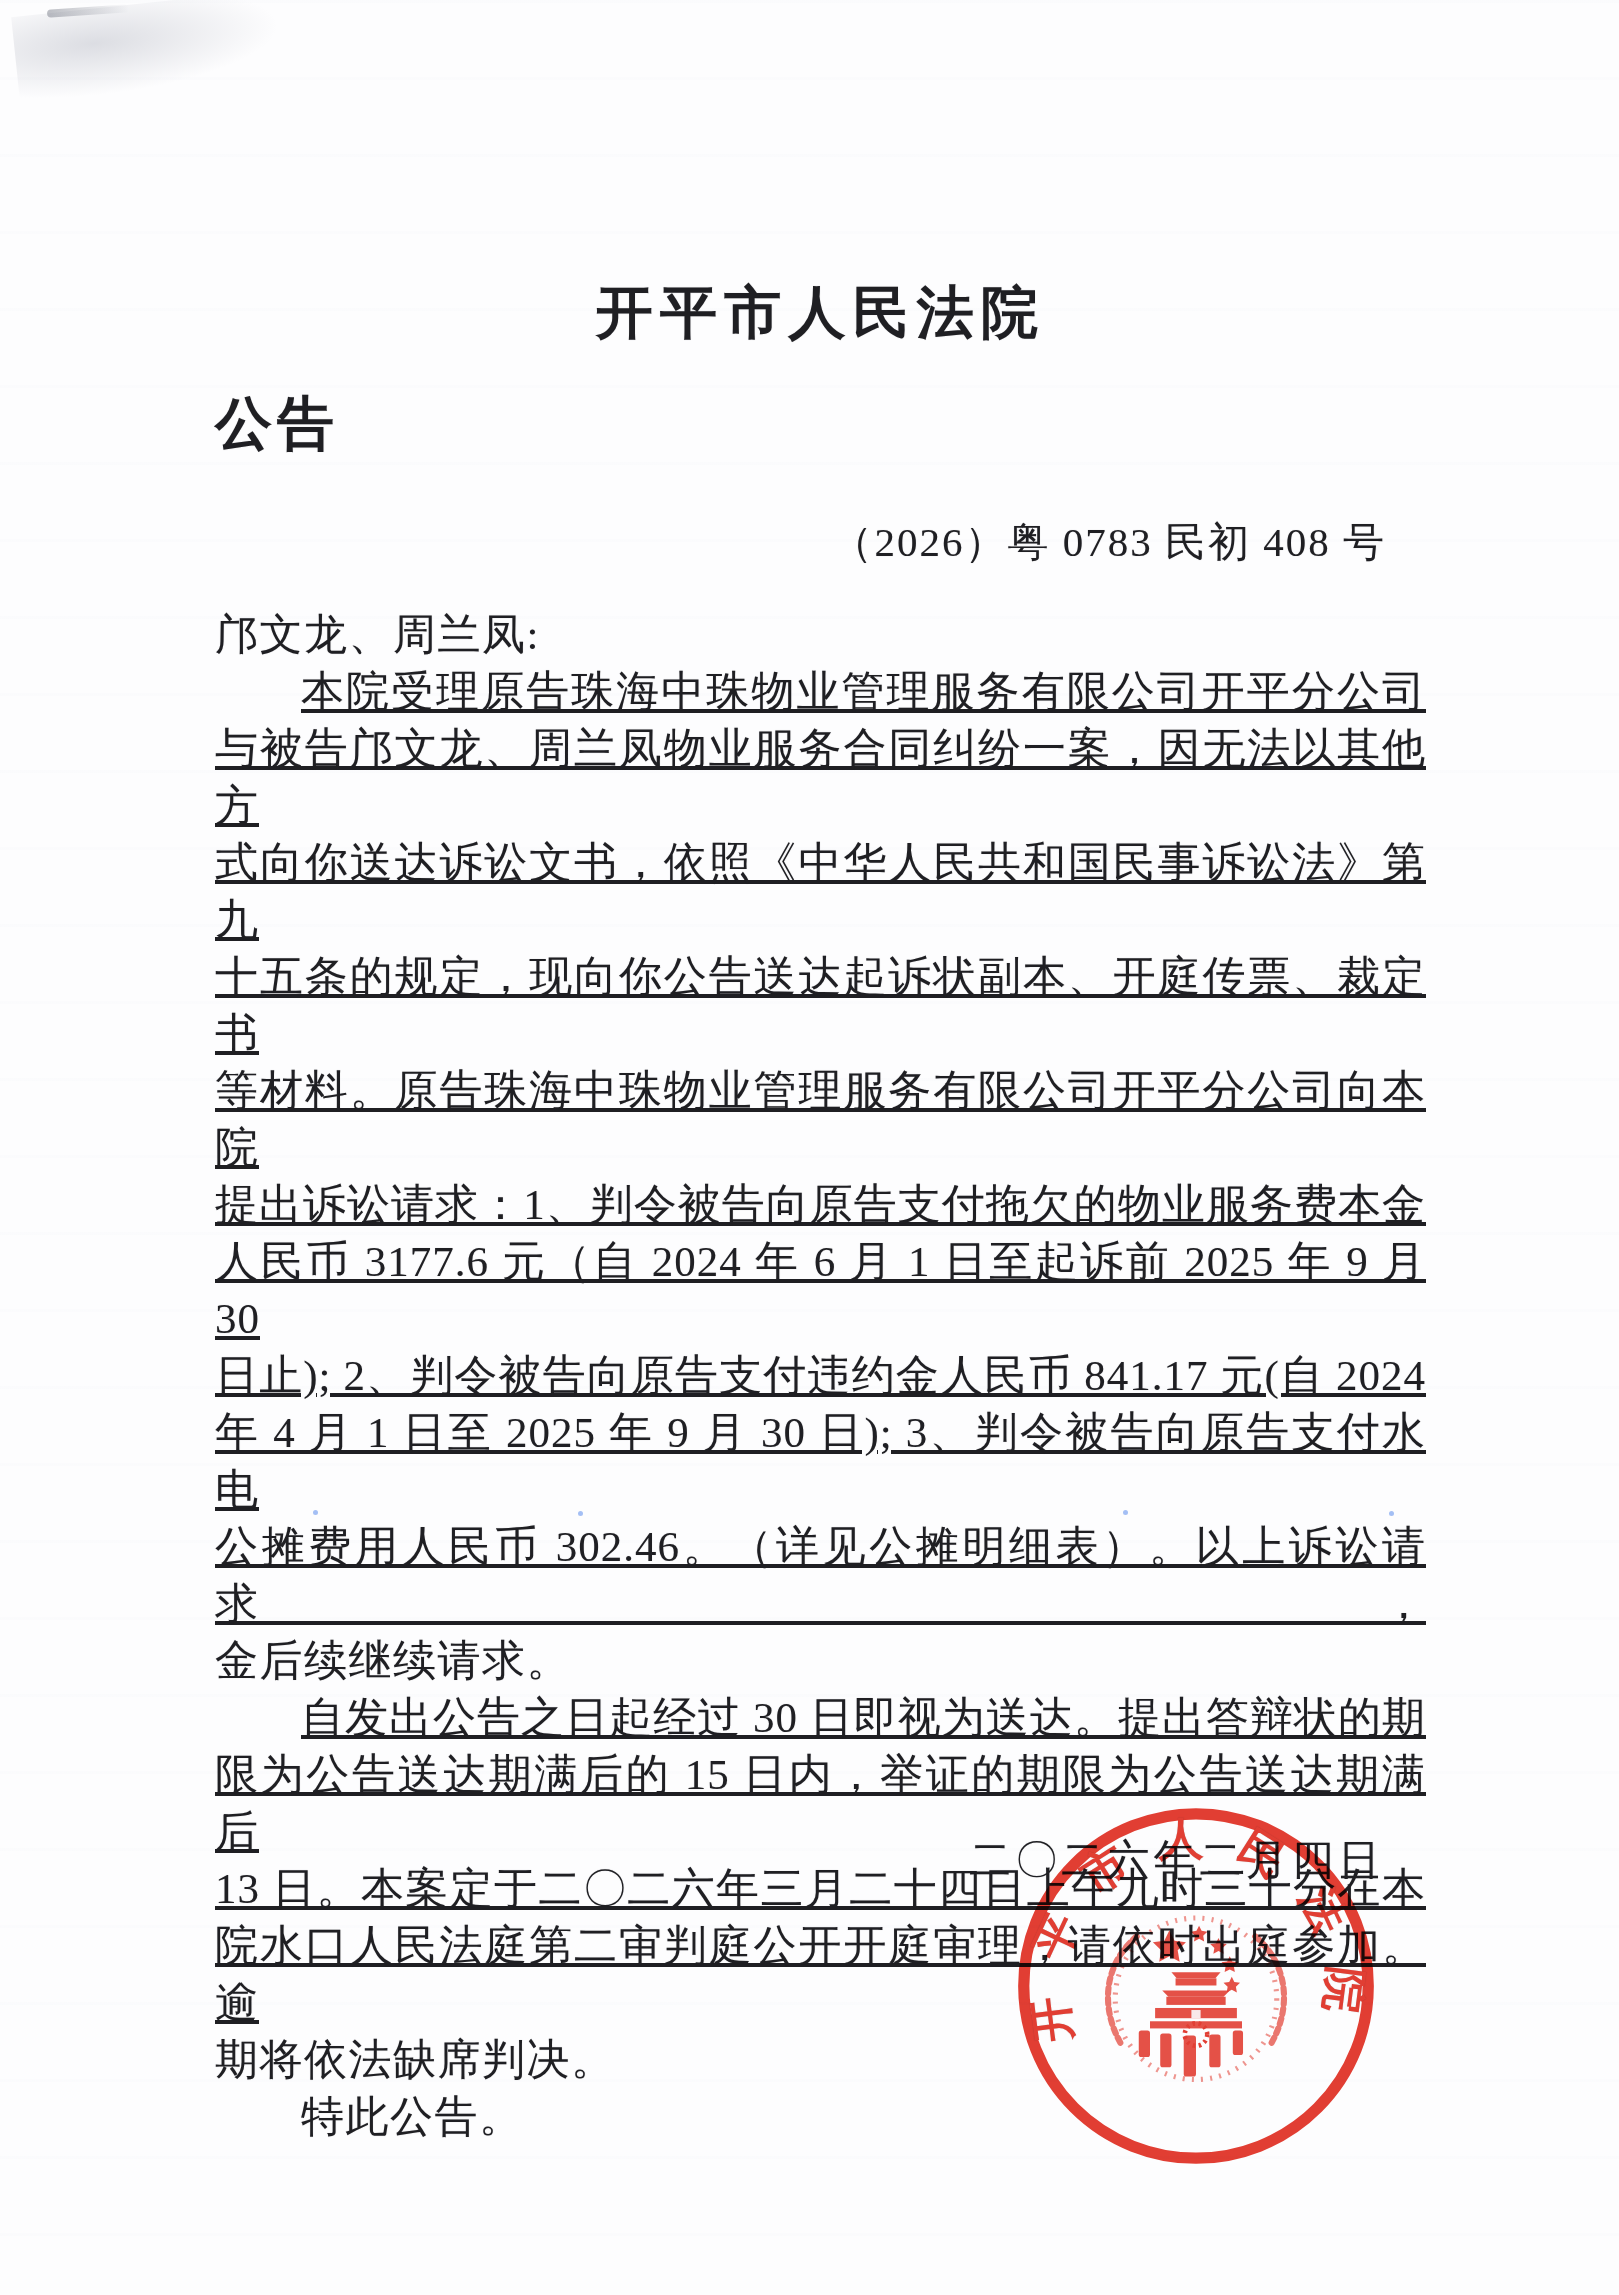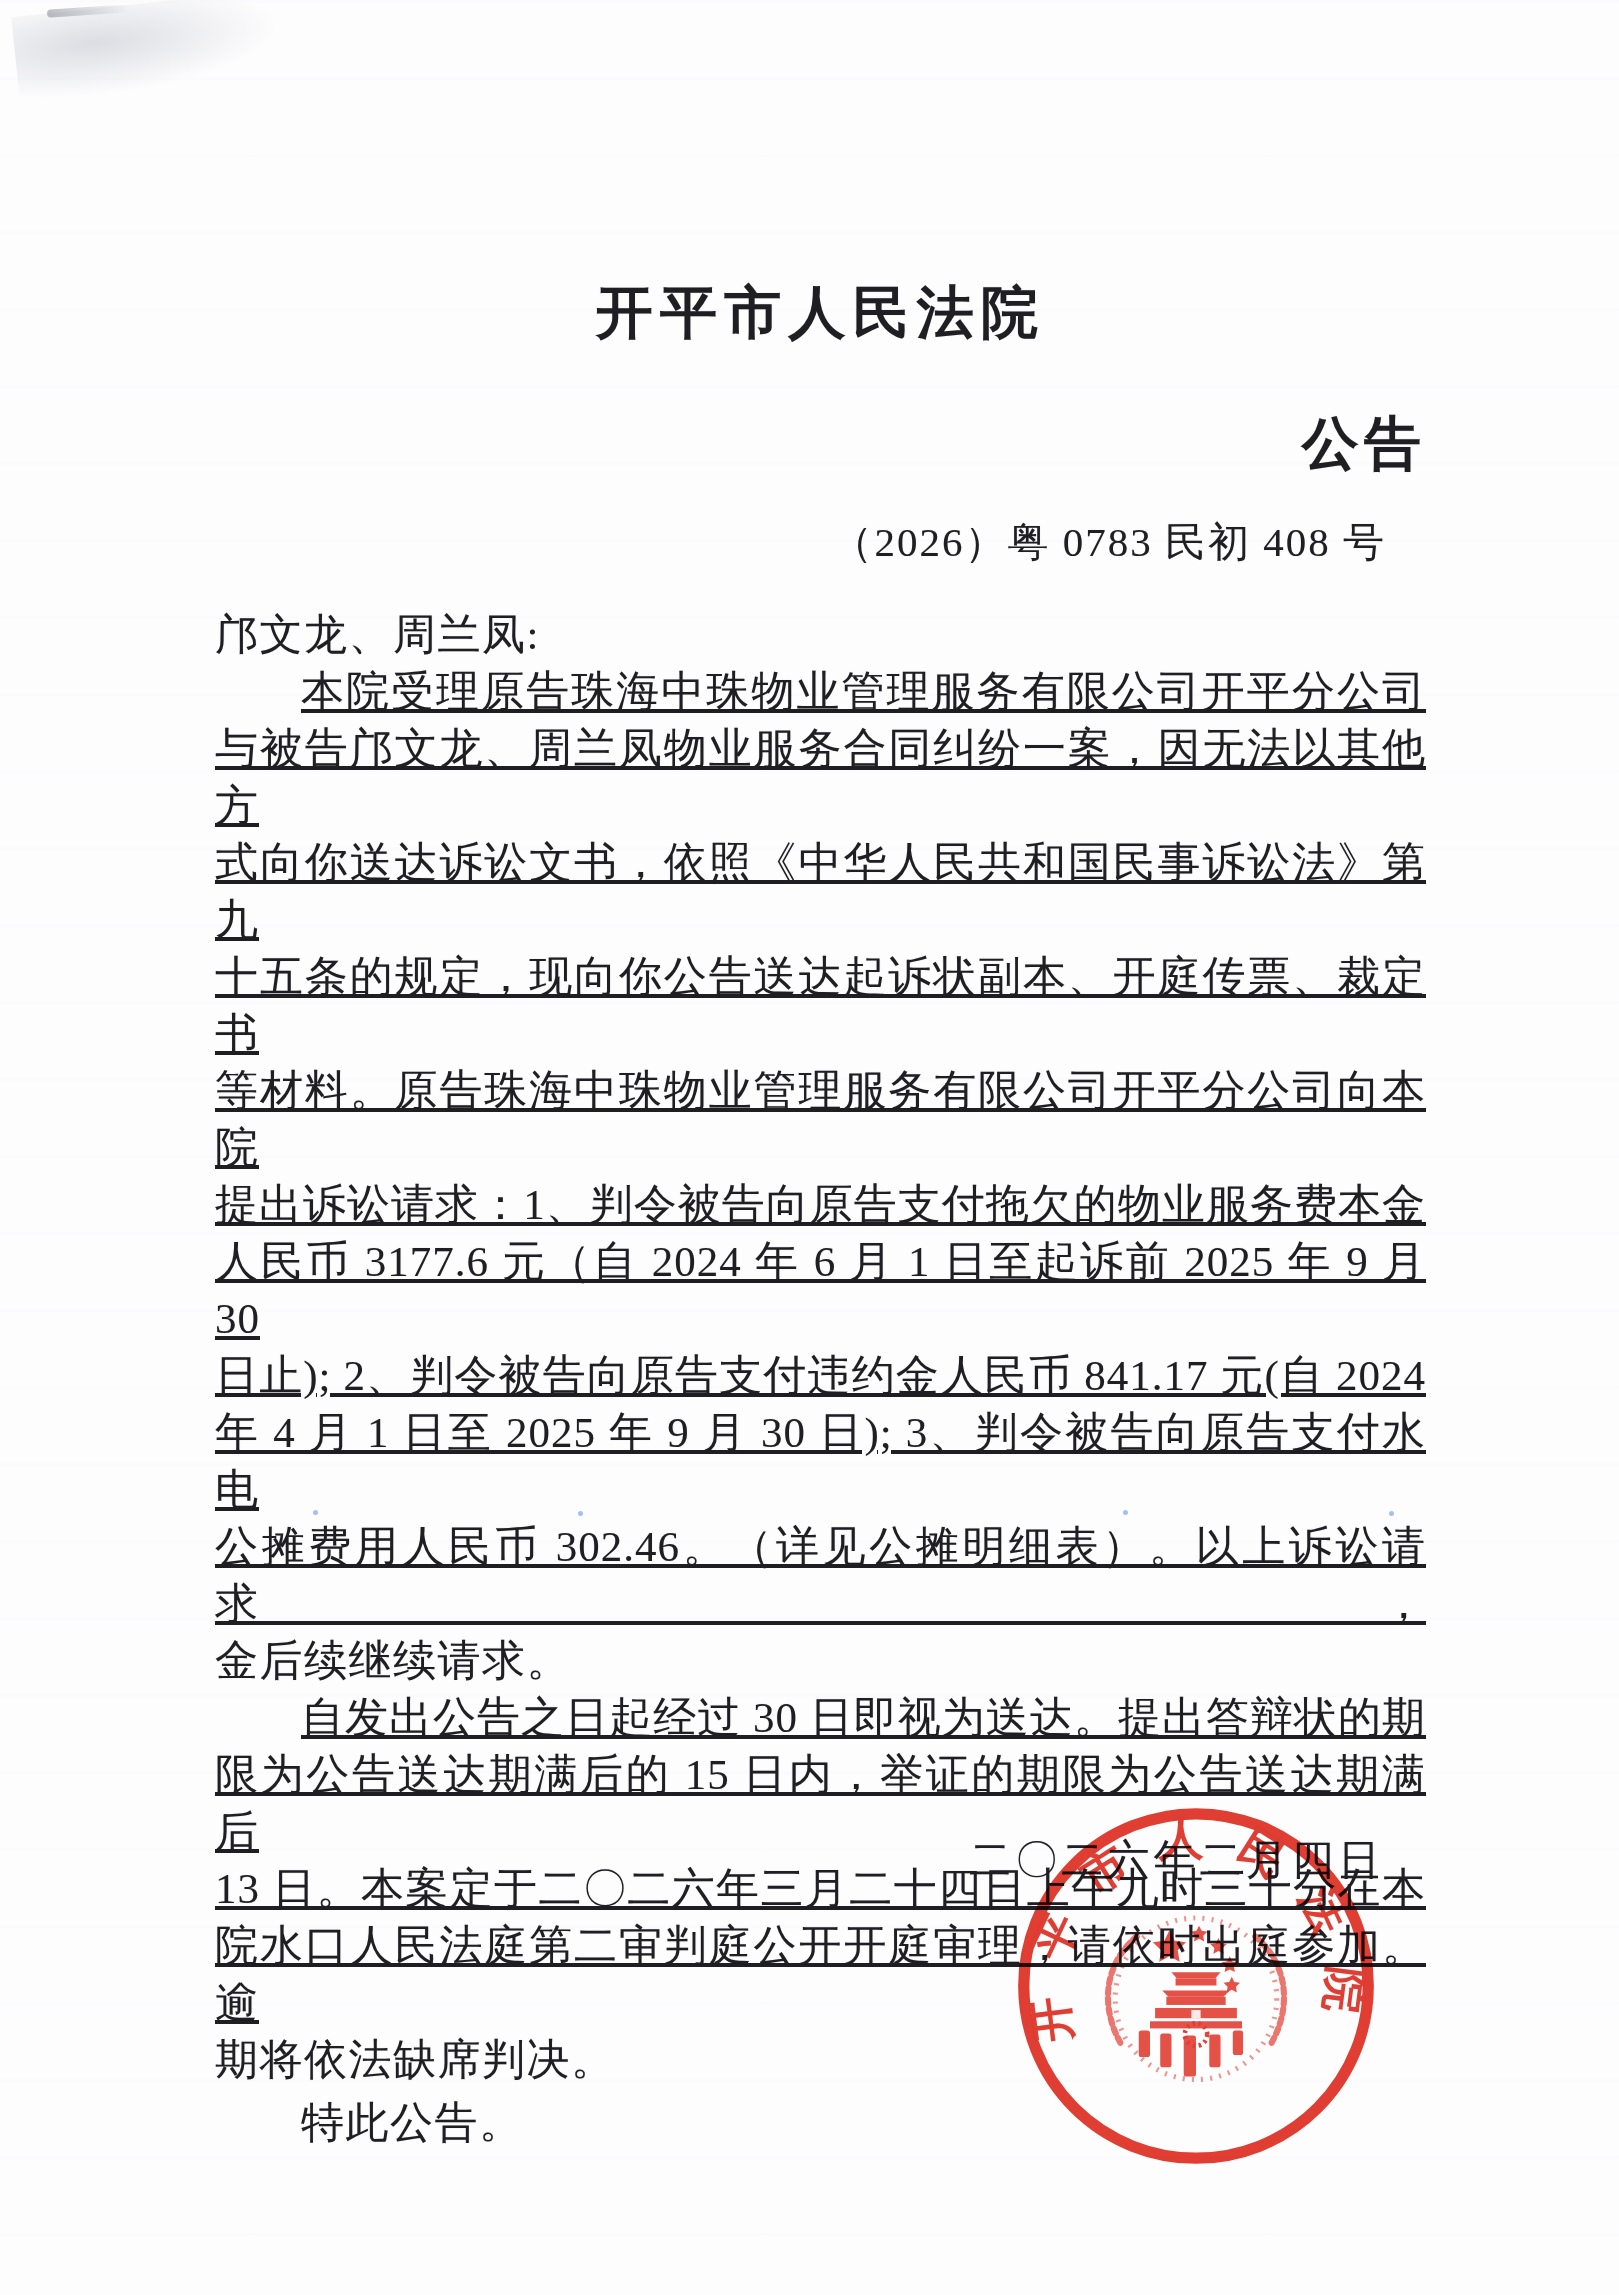--- a/index.html
+++ b/index.html
@@ -12,38 +12,38 @@
     overflow:hidden;
     font-family:"Liberation Serif","DejaVu Serif",serif;
     color:#1f1f23;
     text-shadow:0 0 1px rgba(40,40,45,.28);
   }
   .court-title{
     position:absolute;left:215px;top:275px;width:1211px;
     text-align:center;font-size:57px;font-weight:bold;letter-spacing:7.2px;
   }
   .doc-type{
-    position:absolute;left:215px;top:406px;width:1211px;
-    text-align:right;font-size:57px;font-weight:bold;letter-spacing:5.1px;
+    position:absolute;left:215px;top:386px;width:1211px;
+    text-align:left;font-size:57px;font-weight:bold;letter-spacing:5.1px;
   }
   .case-number{
     position:absolute;top:515px;right:234px;
     font-size:41px;letter-spacing:2px;white-space:nowrap;
   }
   .body-block{
     position:absolute;left:215px;top:606px;width:1211px;
     font-size:43px;line-height:57px;
   }
   .line{letter-spacing:1.5px;white-space:nowrap;}
   .line.j{
     letter-spacing:1px;white-space:normal;
     text-align:justify;text-align-last:justify;text-decoration:underline;
   }
   .line.ind{text-indent:86px;}
-  .line.gap{margin-top:6px;}
+  .line.gap{margin-top:0;}
   .date-line{
     position:absolute;top:1832px;right:236px;
     font-size:42px;letter-spacing:4.1px;white-space:nowrap;z-index:1;
   }
   .seal{
     position:absolute;left:1012px;top:1802px;width:368px;height:368px;
     mix-blend-mode:multiply;opacity:.96;z-index:2;
   }
   .seal-text{
     font-size:88px;font-weight:bold;letter-spacing:58px;

